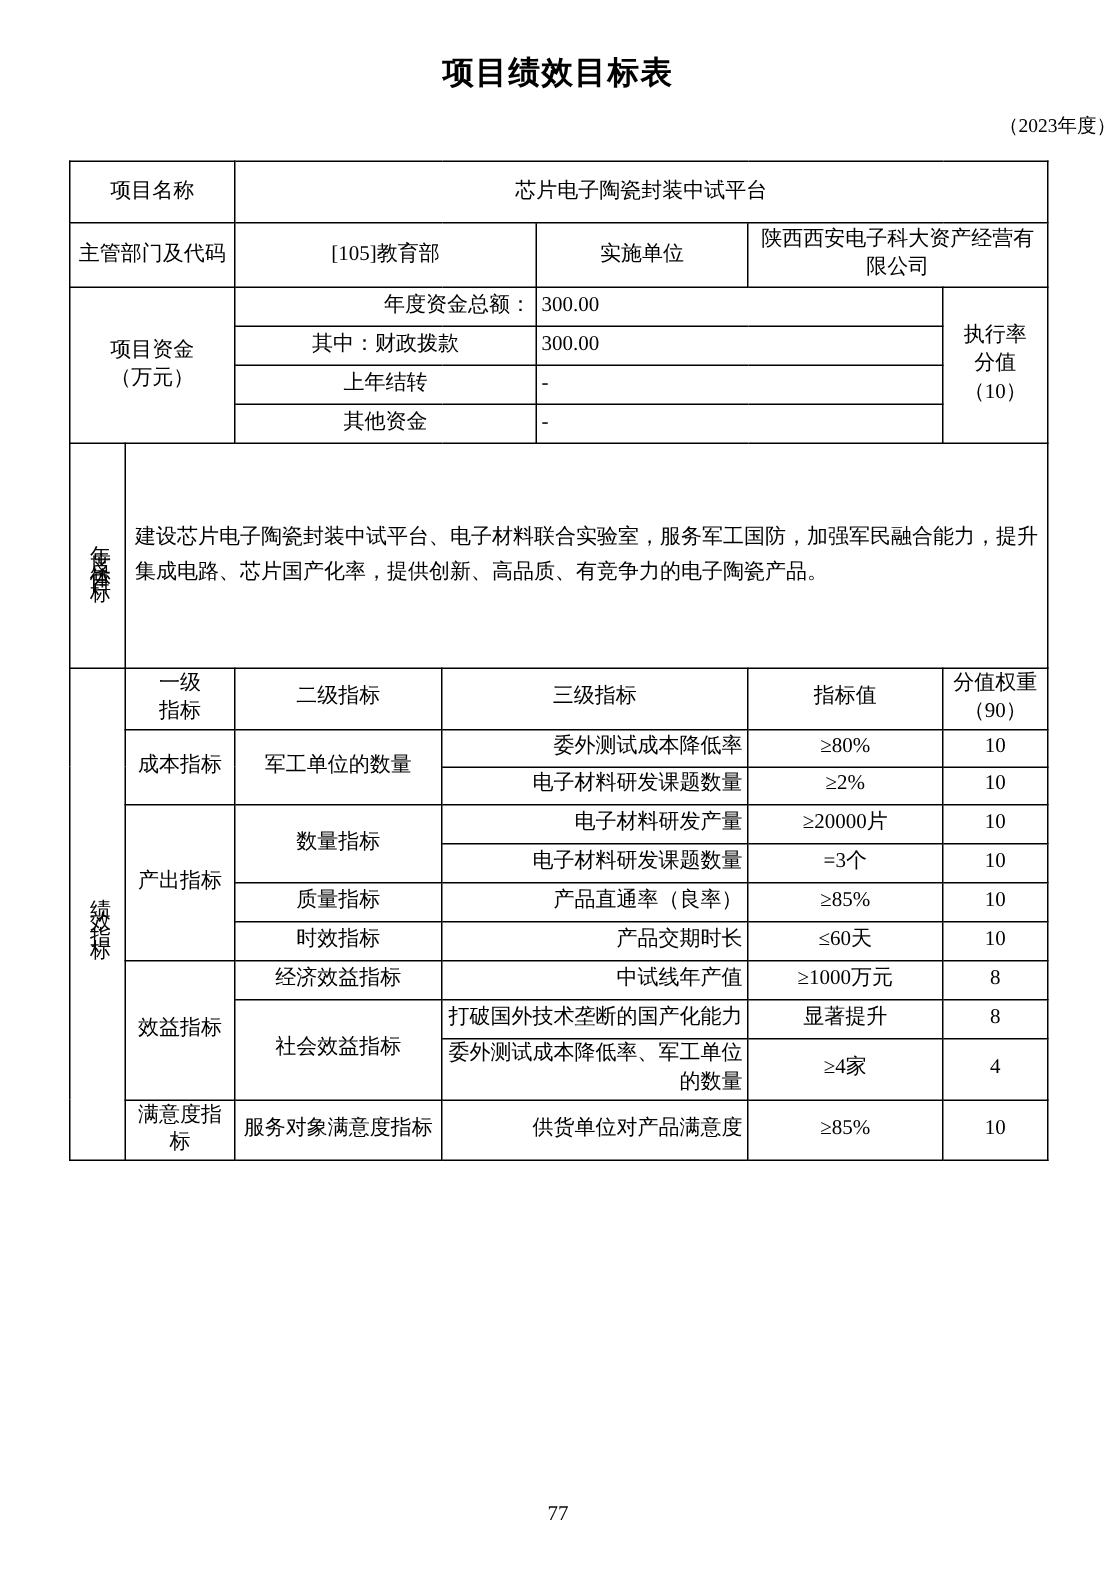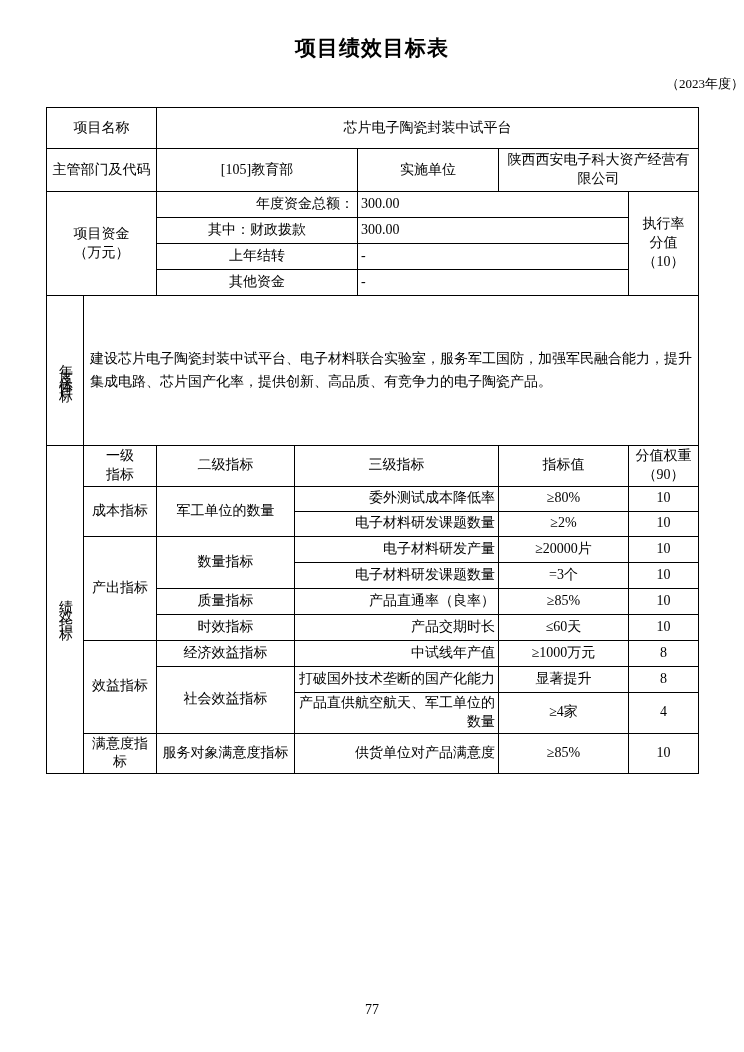--- a/index.html
+++ b/index.html
@@ -175,21 +175,21 @@
     <td>≥1000万元</td>
     <td>8</td>
   </tr>
   <tr style="height:26px">
     <td rowspan="2">社会效益指标</td>
     <td colspan="2" class="l">打破国外技术垄断的国产化能力</td>
     <td>显著提升</td>
     <td>8</td>
   </tr>
   <tr style="height:39px">
-    <td colspan="2" class="l">产品直供航空航天、军工单位的数量</td>
+    <td colspan="2" class="l">委外测试成本降低率、军工单位的数量</td>
     <td>≥4家</td>
     <td>4</td>
   </tr>
 
   <tr style="height:20px">
     <td>满意度指标</td>
     <td>服务对象满意度指标</td>
     <td colspan="2" class="l">供货单位对产品满意度</td>
     <td>≥85%</td>
     <td>10</td>

